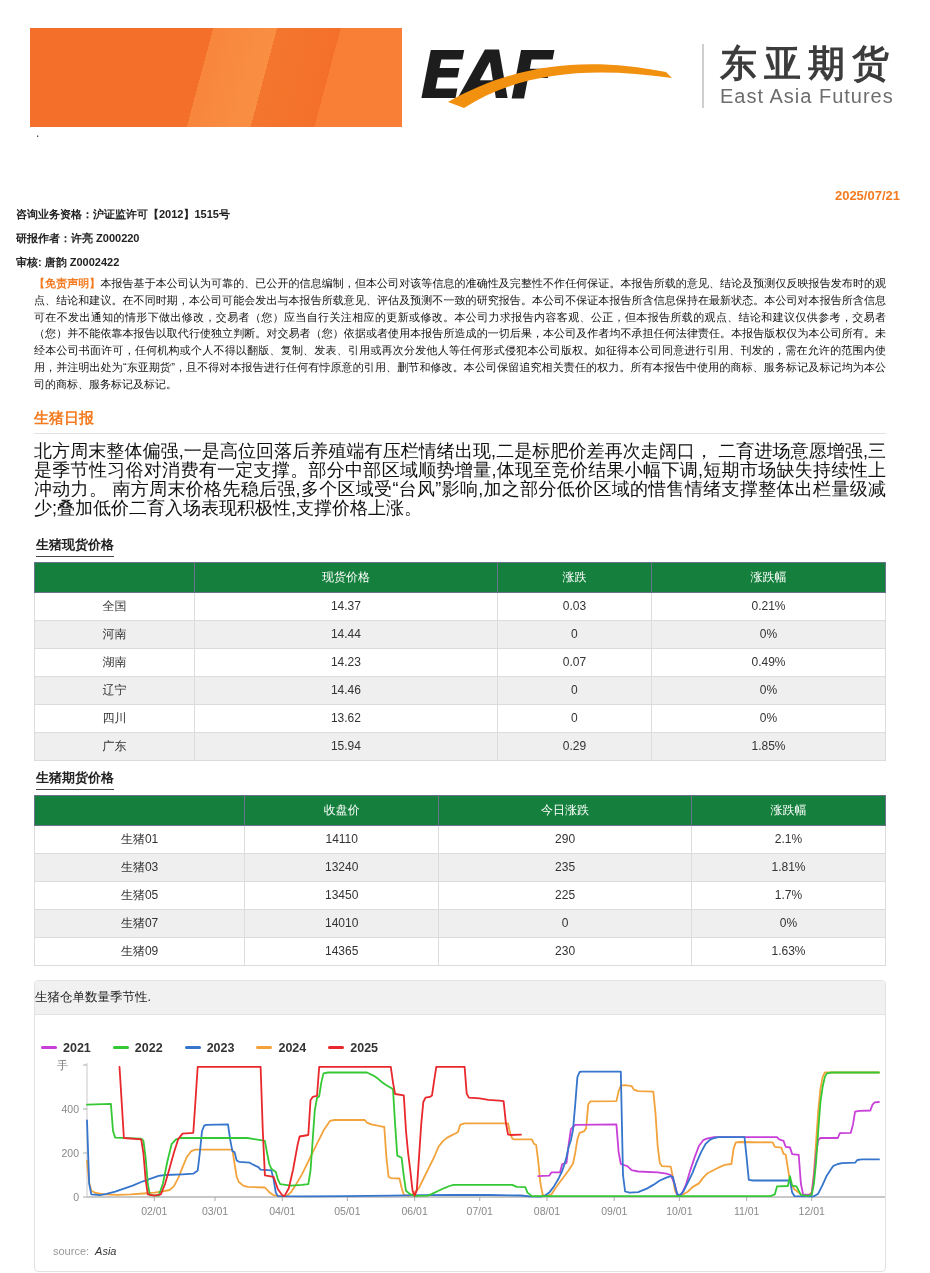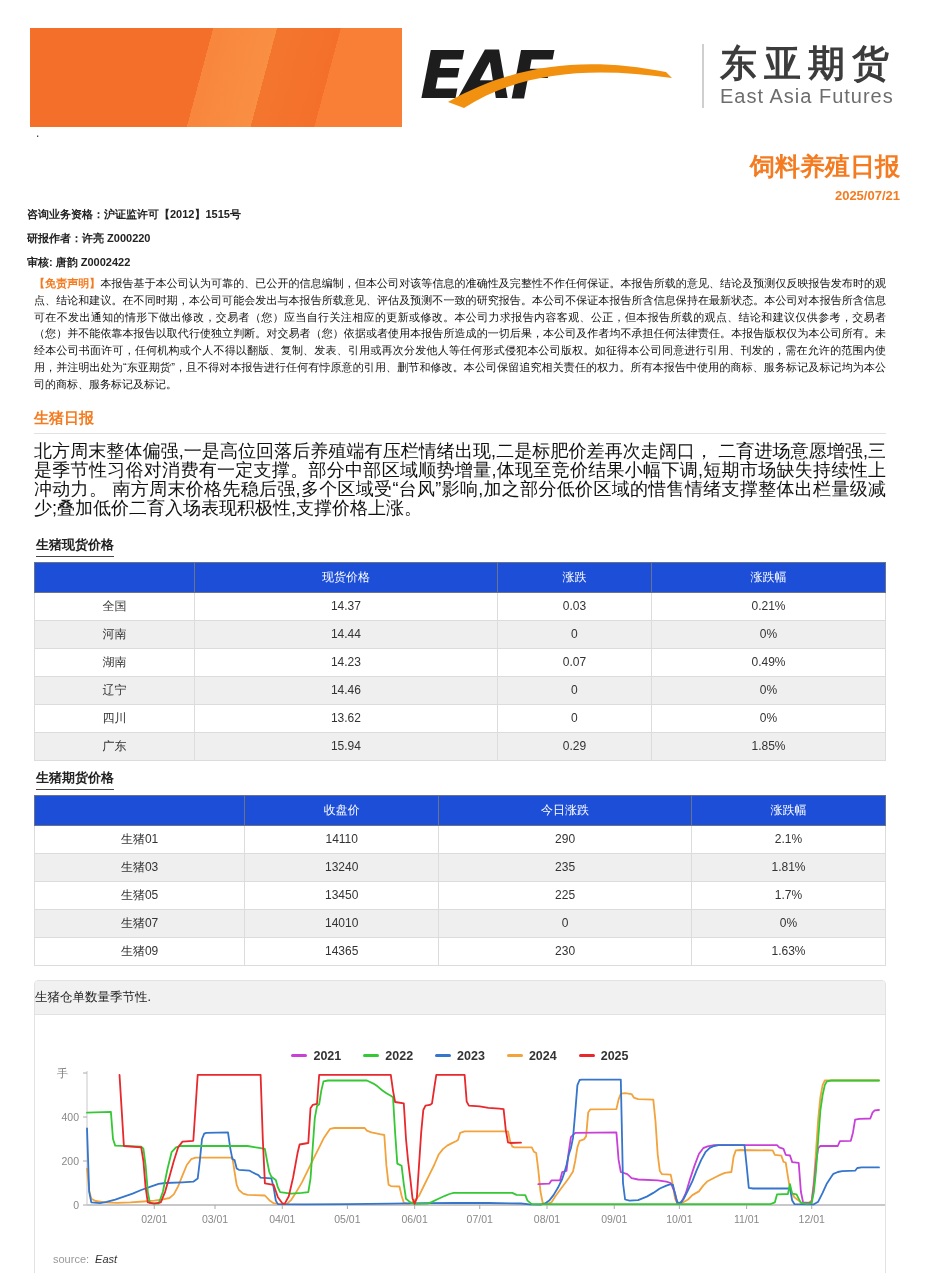--- a/index.html
+++ b/index.html
@@ -10,41 +10,41 @@
     background:linear-gradient(105deg,#f4702a 0%,#f4702a 46%,#f8863c 46%,#f98f43 62%,#f4762e 62%,#f4702a 78%,#f87f35 78%);}
   .stray-dot{position:absolute;left:36px;top:126px;font-size:12px;color:#333;}
   .logo-wrap{position:absolute;left:420px;top:38px;display:flex;align-items:center;}
   .eaf-svg{display:block;}
   .logo-divider{width:2px;height:64px;background:#cfcfcf;margin:0 16px 0 14px;}
   .company-cn{font-size:37px;font-weight:700;color:#3c3c3c;letter-spacing:7px;line-height:40px;white-space:nowrap;}
   .company-en{font-size:20px;color:#6d6d6d;letter-spacing:1px;line-height:24px;}
   .report-title{position:absolute;right:30px;top:150px;font-size:25px;font-weight:700;color:#f47b20;text-align:right;}
   .report-date{position:absolute;right:30px;top:188px;font-size:13px;font-weight:700;color:#f47b20;text-align:right;}
   
-  .credentials{position:absolute;left:27px;top:207px;font-size:11px;font-weight:600;color:#222;}
+  .credentials{position:absolute;left:16px;top:207px;font-size:11px;font-weight:600;color:#222;}
   .credentials div{margin-bottom:9px;}
   
   .main{position:absolute;left:34px;top:264px;width:852px;}
   .disclaimer{font-size:11px;line-height:16.8px;text-align:justify;color:#111;}
   .disclaimer .dlabel{color:#f47b20;font-weight:700;}
   .section-heading{margin-top:16px;font-size:15px;font-weight:700;color:#f47b20;}
   .section-rule{border:none;border-top:1px solid #e2e2e2;margin:5px 0 8px 0;}
   .commentary{font-size:18px;line-height:19px;text-align:justify;color:#111;margin:0 0 10px 0;}
   
   .tbl-title{display:inline-block;font-size:13px;font-weight:700;color:#222;
              border-bottom:1.5px solid #444;padding-bottom:2px;margin:8px 0 0 2px;}
   table.data{width:100%;border-collapse:collapse;margin-top:5px;font-size:12px;}
-  table.data th{background:#1d4ed8;color:#fff;font-weight:400;padding:6px 4px;border:1px solid #6a7389;}
+  table.data th{background:#15803d;color:#fff;font-weight:400;padding:6px 4px;border:1px solid #6a7389;}
   table.data td{padding:5px 4px;text-align:center;color:#333;border:1px solid #dcdcdc;}
   table.data tr:nth-child(even) td{background:#efefef;}
   
   .chart-card{margin-top:14px;border:1px solid #e2e2e2;border-radius:4px;overflow:hidden;background:#fff;}
   .chart-card-header{background:#f1f1f1;border-bottom:1px solid #e2e2e2;padding:8px 0;font-size:12.5px;color:#222;}
   .chart-body{position:relative;padding:10px 6px 4px 6px;}
-  .legend-row{display:flex;justify-content:center;gap:22px;margin:24px 0 2px 0;}
+  .legend-row{display:flex;justify-content:flex-start;gap:22px;margin:16px 0 2px 0;}
   .legend-item{display:flex;align-items:center;gap:6px;font-size:12.5px;font-weight:700;color:#333;}
   .legend-dash{width:16px;height:3px;border-radius:2px;display:inline-block;}
   .source-row{padding:8px 12px 14px 18px;font-size:11px;}
   .source-label{color:#999;margin-top:24px;}
   .source-value{color:#333;font-style:italic;margin-left:6px;}
 </style>
 </head>
 <body>
 
 <div class="page">
@@ -57,21 +57,20 @@
       <text x="0" y="60" font-family="'DejaVu Sans',sans-serif" font-size="66" font-weight="bold" font-style="italic" letter-spacing="-3" fill="#1d1d1d">EAF</text>
       <path d="M 28 64 C 95 26, 165 18, 246 34 L 252 40 C 170 28, 100 34, 44 70 Z" fill="#f29110"></path>
     </svg>
     <div class="logo-divider"></div>
     <div>
       <div class="company-cn">东亚期货</div>
       <div class="company-en">East Asia Futures</div>
     </div>
   </div>
 
-  <div class="report-title">饲料养殖日报</div>
   <div class="report-date">2025/07/21</div>
 
   <div class="credentials">
     <div>咨询业务资格：沪证监许可【2012】1515号</div>
     <div>研报作者：许亮 Z000220</div>
     <div>审核: 唐韵 Z0002422</div>
   </div>
 
   <div class="main">
 
@@ -249,18 +248,18 @@
             <line x1="770.7342465753425" y1="140" x2="770.7342465753425" y2="144" stroke="#aaa"></line>
             <text x="770.7342465753425" y="158" font-size="10.5" fill="#888" text-anchor="middle">12/01</text>
             <polyline points="46.0,103.7 48.2,125.7 50.3,133.8 54.7,136.0 63.4,137.4 76.4,137.8 89.4,137.4 102.4,136.5 113.3,135.6 121.9,134.3 128.5,133.0 132.8,129.4 137.1,121.3 141.5,110.3 145.8,100.0 150.2,94.2 154.5,92.7 191.4,92.7 193.6,107.0 195.7,119.8 197.9,125.0 202.2,128.6 206.6,129.9 223.9,130.5 228.3,135.2 232.6,138.2 239.1,139.3 245.6,139.1 250.0,135.2 254.3,128.6 260.8,117.6 267.3,104.4 273.8,91.2 278.2,82.4 282.5,73.6 286.9,67.0 289.0,63.9 293.4,63.0 323.7,63.0 325.9,65.6 330.3,67.4 338.9,69.2 343.3,70.0 345.4,100.4 347.6,119.8 349.8,121.1 358.5,121.5 360.6,130.8 362.8,137.8 367.1,138.9 371.5,137.4 378.0,130.8 382.3,122.0 388.8,108.8 393.2,100.0 397.5,89.8 401.9,84.1 406.2,80.6 410.5,78.4 414.9,76.2 417.0,74.9 419.2,67.8 423.6,66.3 467.0,66.3 469.1,76.2 471.3,81.7 473.5,82.4 490.8,82.4 493.0,86.8 495.2,88.1 497.3,104.8 499.5,126.8 501.7,137.8 506.0,139.1 510.4,137.4 514.7,130.8 521.2,122.0 527.7,113.2 532.0,106.6 534.2,96.0 536.4,82.4 538.6,75.8 542.9,74.4 545.1,71.4 547.2,47.6 549.4,44.3 575.4,44.1 577.6,34.4 579.8,28.7 584.1,28.2 590.6,29.1 592.8,32.6 597.1,34.2 612.3,34.6 614.5,56.4 616.7,89.4 618.8,105.9 621.0,109.2 629.7,109.6 631.9,120.2 634.0,133.4 636.2,138.2 640.5,138.2 647.1,134.5 651.4,130.1 657.9,126.4 662.2,120.6 666.6,116.2 670.9,114.0 675.3,111.8 679.6,109.6 683.9,107.9 690.4,107.0 692.6,91.6 694.8,85.4 699.1,85.0 731.7,85.4 733.8,89.8 740.4,90.7 742.5,96.9 744.7,97.5 746.9,111.4 749.0,124.6 753.4,132.3 759.9,137.4 766.4,138.7 770.7,135.6 772.9,115.8 775.1,85.0 777.2,54.2 779.4,32.2 781.6,20.1 783.8,15.5 838.0,15.5" fill="none" stroke="#f2a33c" stroke-width="1.8" stroke-linejoin="round" stroke-linecap="round"></polyline>
             <polyline points="497.3,119.1 508.2,118.7 510.4,115.4 519.0,115.4 521.2,107.0 525.5,105.9 527.7,87.2 529.9,72.2 534.2,67.8 575.4,67.4 577.6,94.9 579.8,107.0 586.3,109.2 590.6,113.2 597.1,114.5 616.7,115.4 625.4,116.7 629.7,118.0 634.0,127.9 636.2,138.2 640.5,137.4 644.9,127.9 649.2,113.6 653.6,100.4 657.9,89.0 662.2,83.2 666.6,81.3 673.1,80.2 736.0,80.2 738.2,82.4 742.5,83.9 744.7,89.8 749.0,90.5 751.2,97.1 757.7,97.8 759.9,126.8 762.1,137.4 768.6,137.8 770.7,136.7 772.9,120.2 775.1,97.1 777.2,83.2 779.4,81.0 796.8,81.0 798.9,76.2 809.8,75.8 812.0,67.4 814.1,54.6 818.5,53.8 829.3,53.5 831.5,47.6 833.7,45.4 838.0,45.0" fill="none" stroke="#c840d8" stroke-width="1.8" stroke-linejoin="round" stroke-linecap="round"></polyline>
             <polyline points="46.0,63.4 48.2,126.8 50.3,137.4 59.0,138.2 65.5,136.9 74.2,134.7 82.9,131.6 91.6,128.6 100.2,125.0 111.1,121.1 117.6,118.9 124.1,118.0 141.5,117.3 152.3,116.7 156.7,113.6 158.8,96.0 161.0,74.0 163.2,68.7 165.3,67.8 187.0,67.4 189.2,82.8 191.4,94.2 193.6,95.1 195.7,103.5 197.9,104.8 208.7,105.7 210.9,107.0 215.2,109.2 217.4,110.1 219.6,112.7 230.4,113.4 232.6,122.4 234.8,135.6 236.9,139.1 263.0,139.3 306.4,139.1 349.8,138.7 382.3,138.2 414.9,138.0 447.4,138.0 480.0,138.5 488.7,139.3 499.5,139.6 503.8,138.7 508.2,135.6 512.5,130.1 516.9,122.8 521.2,114.0 523.4,107.4 525.5,100.0 527.7,89.8 529.9,83.2 532.0,72.9 534.2,47.6 536.4,20.1 538.6,15.0 540.7,14.6 579.8,14.6 582.0,118.0 584.1,134.5 588.5,135.6 597.1,135.2 605.8,131.6 612.3,127.9 618.8,123.5 625.4,120.6 629.7,119.1 631.9,119.8 634.0,129.0 636.2,136.7 638.4,138.9 642.7,133.8 647.1,125.0 651.4,116.2 655.7,105.2 660.1,95.1 664.4,87.2 668.8,82.8 673.1,81.0 677.4,80.2 703.5,80.2 705.6,100.4 707.8,122.8 712.1,123.5 749.0,123.5 751.2,135.6 753.4,139.1 772.9,139.3 777.2,136.7 781.6,127.9 785.9,118.4 790.3,111.8 792.4,108.8 796.8,107.0 801.1,106.1 814.1,105.7 816.3,103.0 820.6,102.4 838.0,102.4" fill="none" stroke="#3575cc" stroke-width="1.8" stroke-linejoin="round" stroke-linecap="round"></polyline>
             <polyline points="46.0,47.6 69.9,46.9 72.0,74.0 74.2,80.6 100.2,81.7 102.4,83.7 104.6,100.4 106.8,126.8 108.9,138.2 117.6,138.7 121.9,126.8 126.3,104.8 130.6,87.2 135.0,82.4 139.3,81.0 206.6,81.0 213.1,82.1 219.6,83.2 223.9,83.9 226.1,96.0 228.3,107.0 230.4,111.8 234.8,114.9 236.9,122.4 239.1,127.2 250.0,128.6 260.8,127.9 267.3,127.2 269.5,113.6 271.7,82.8 273.8,53.1 276.0,41.0 278.2,39.2 280.3,25.6 282.5,16.4 286.9,15.5 325.9,15.5 332.4,18.6 336.8,21.6 341.1,25.2 345.4,28.2 349.8,30.7 352.0,32.2 354.1,67.4 356.3,98.6 360.6,100.8 362.8,119.1 365.0,133.8 369.3,137.4 373.6,138.9 386.7,138.7 391.0,136.9 397.5,133.8 404.0,130.8 408.4,129.0 412.7,127.9 471.3,127.9 475.6,129.9 484.3,130.1 486.5,135.6 490.8,139.1 729.5,139.1 733.8,137.4 736.0,129.4 746.9,129.0 749.0,119.1 751.2,128.6 755.5,129.4 759.9,137.8 766.4,138.9 770.7,138.2 772.9,126.8 775.1,104.8 777.2,74.0 779.4,45.4 781.6,30.0 783.8,20.1 785.9,16.4 790.3,15.5 838.0,15.5" fill="none" stroke="#35c835" stroke-width="1.8" stroke-linejoin="round" stroke-linecap="round"></polyline>
             <polyline points="78.5,9.8 80.7,45.4 82.9,81.0 100.2,82.4 102.4,96.0 104.6,122.4 106.8,137.4 113.3,138.7 119.8,137.4 124.1,126.8 128.5,111.4 132.8,96.0 137.1,82.4 141.5,76.6 152.3,75.8 154.5,43.2 156.7,9.8 219.6,9.8 221.8,74.0 223.9,118.4 232.6,119.8 236.9,132.3 241.3,138.2 243.5,139.1 247.8,131.2 252.1,112.5 256.5,88.3 258.6,79.5 267.3,78.0 269.5,43.2 271.7,39.9 276.0,38.8 278.2,9.8 349.8,9.8 352.0,25.6 354.1,37.0 362.8,38.4 365.0,74.0 367.1,96.0 369.3,113.6 371.5,133.4 373.6,138.7 375.8,133.4 378.0,100.4 380.2,67.4 382.3,45.0 384.5,40.6 388.8,39.9 391.0,38.4 393.2,23.4 395.3,9.8 423.6,9.8 425.7,36.6 427.9,40.6 438.7,41.4 447.4,42.8 458.3,43.6 462.6,44.1 464.8,65.2 467.0,77.3 469.1,78.0 480.0,77.7" fill="none" stroke="#e8282c" stroke-width="1.8" stroke-linejoin="round" stroke-linecap="round"></polyline>
           </svg>
       </div>
       <div class="source-row">
-        <span class="source-label">source:</span><span class="source-value">East</span>
+        <span class="source-label">source:</span><span class="source-value">Asia</span>
       </div>
     </div>
 
   </div>
 </div>
 
 </body></html>

